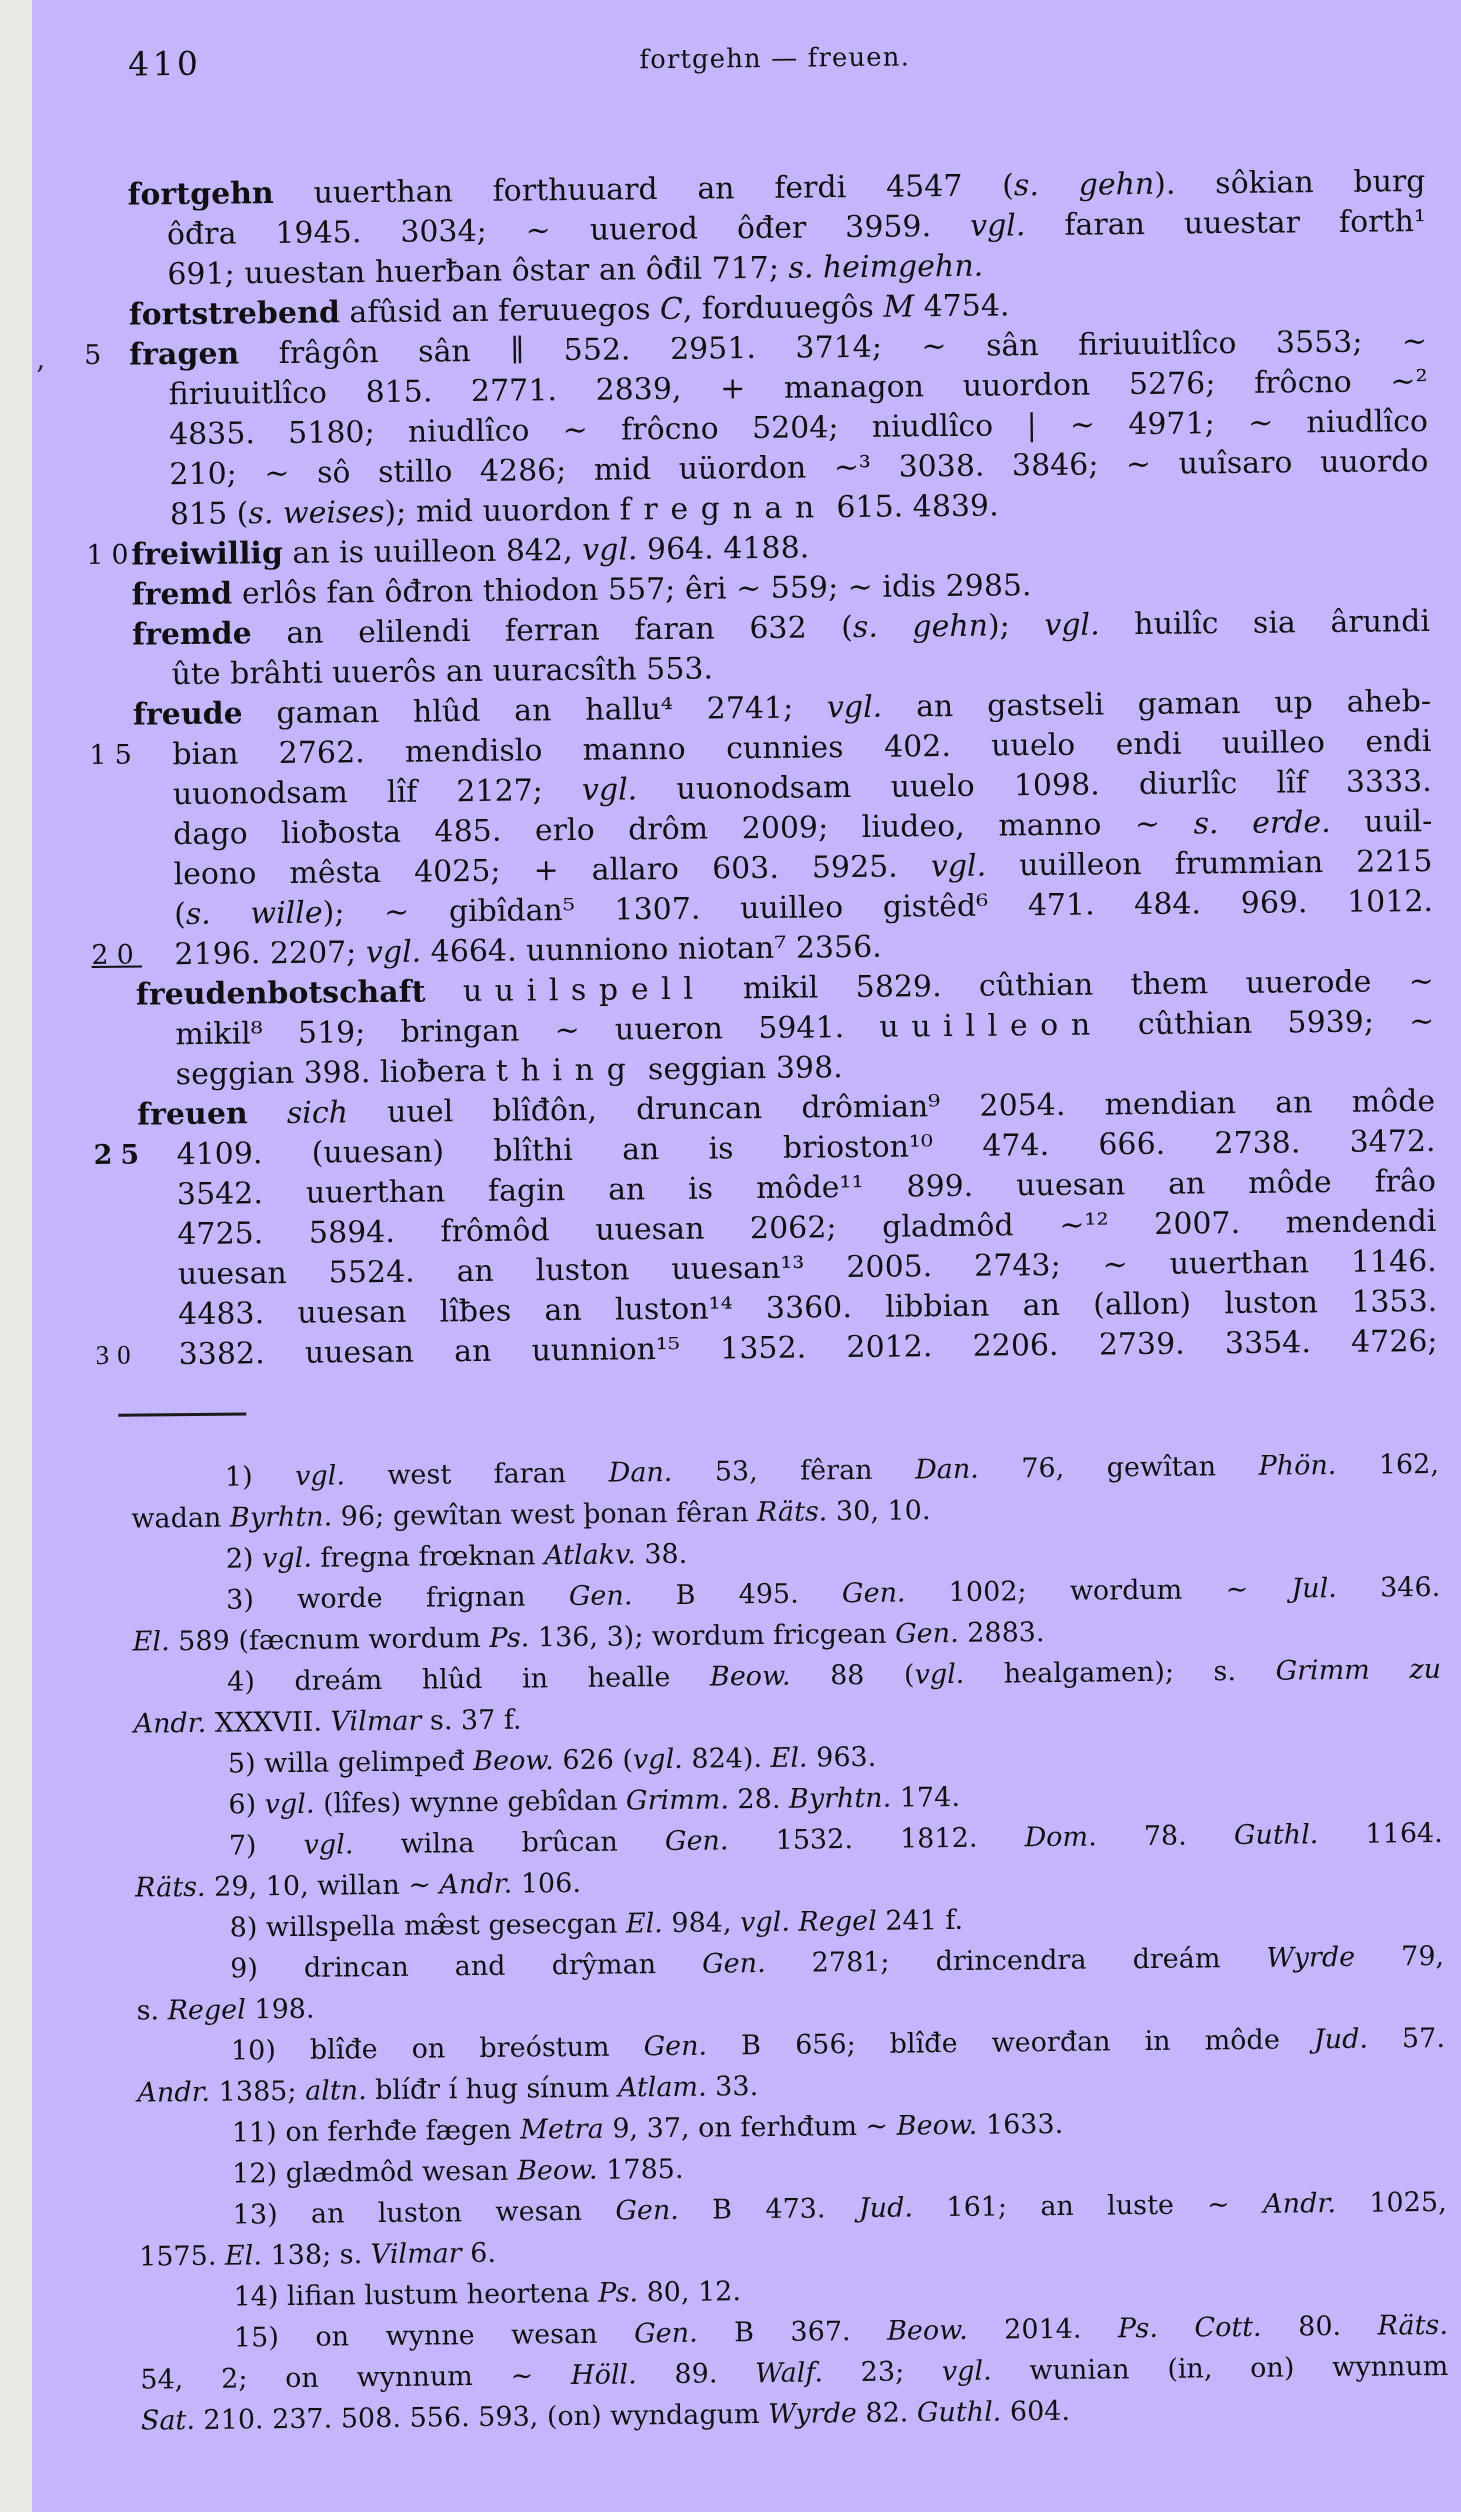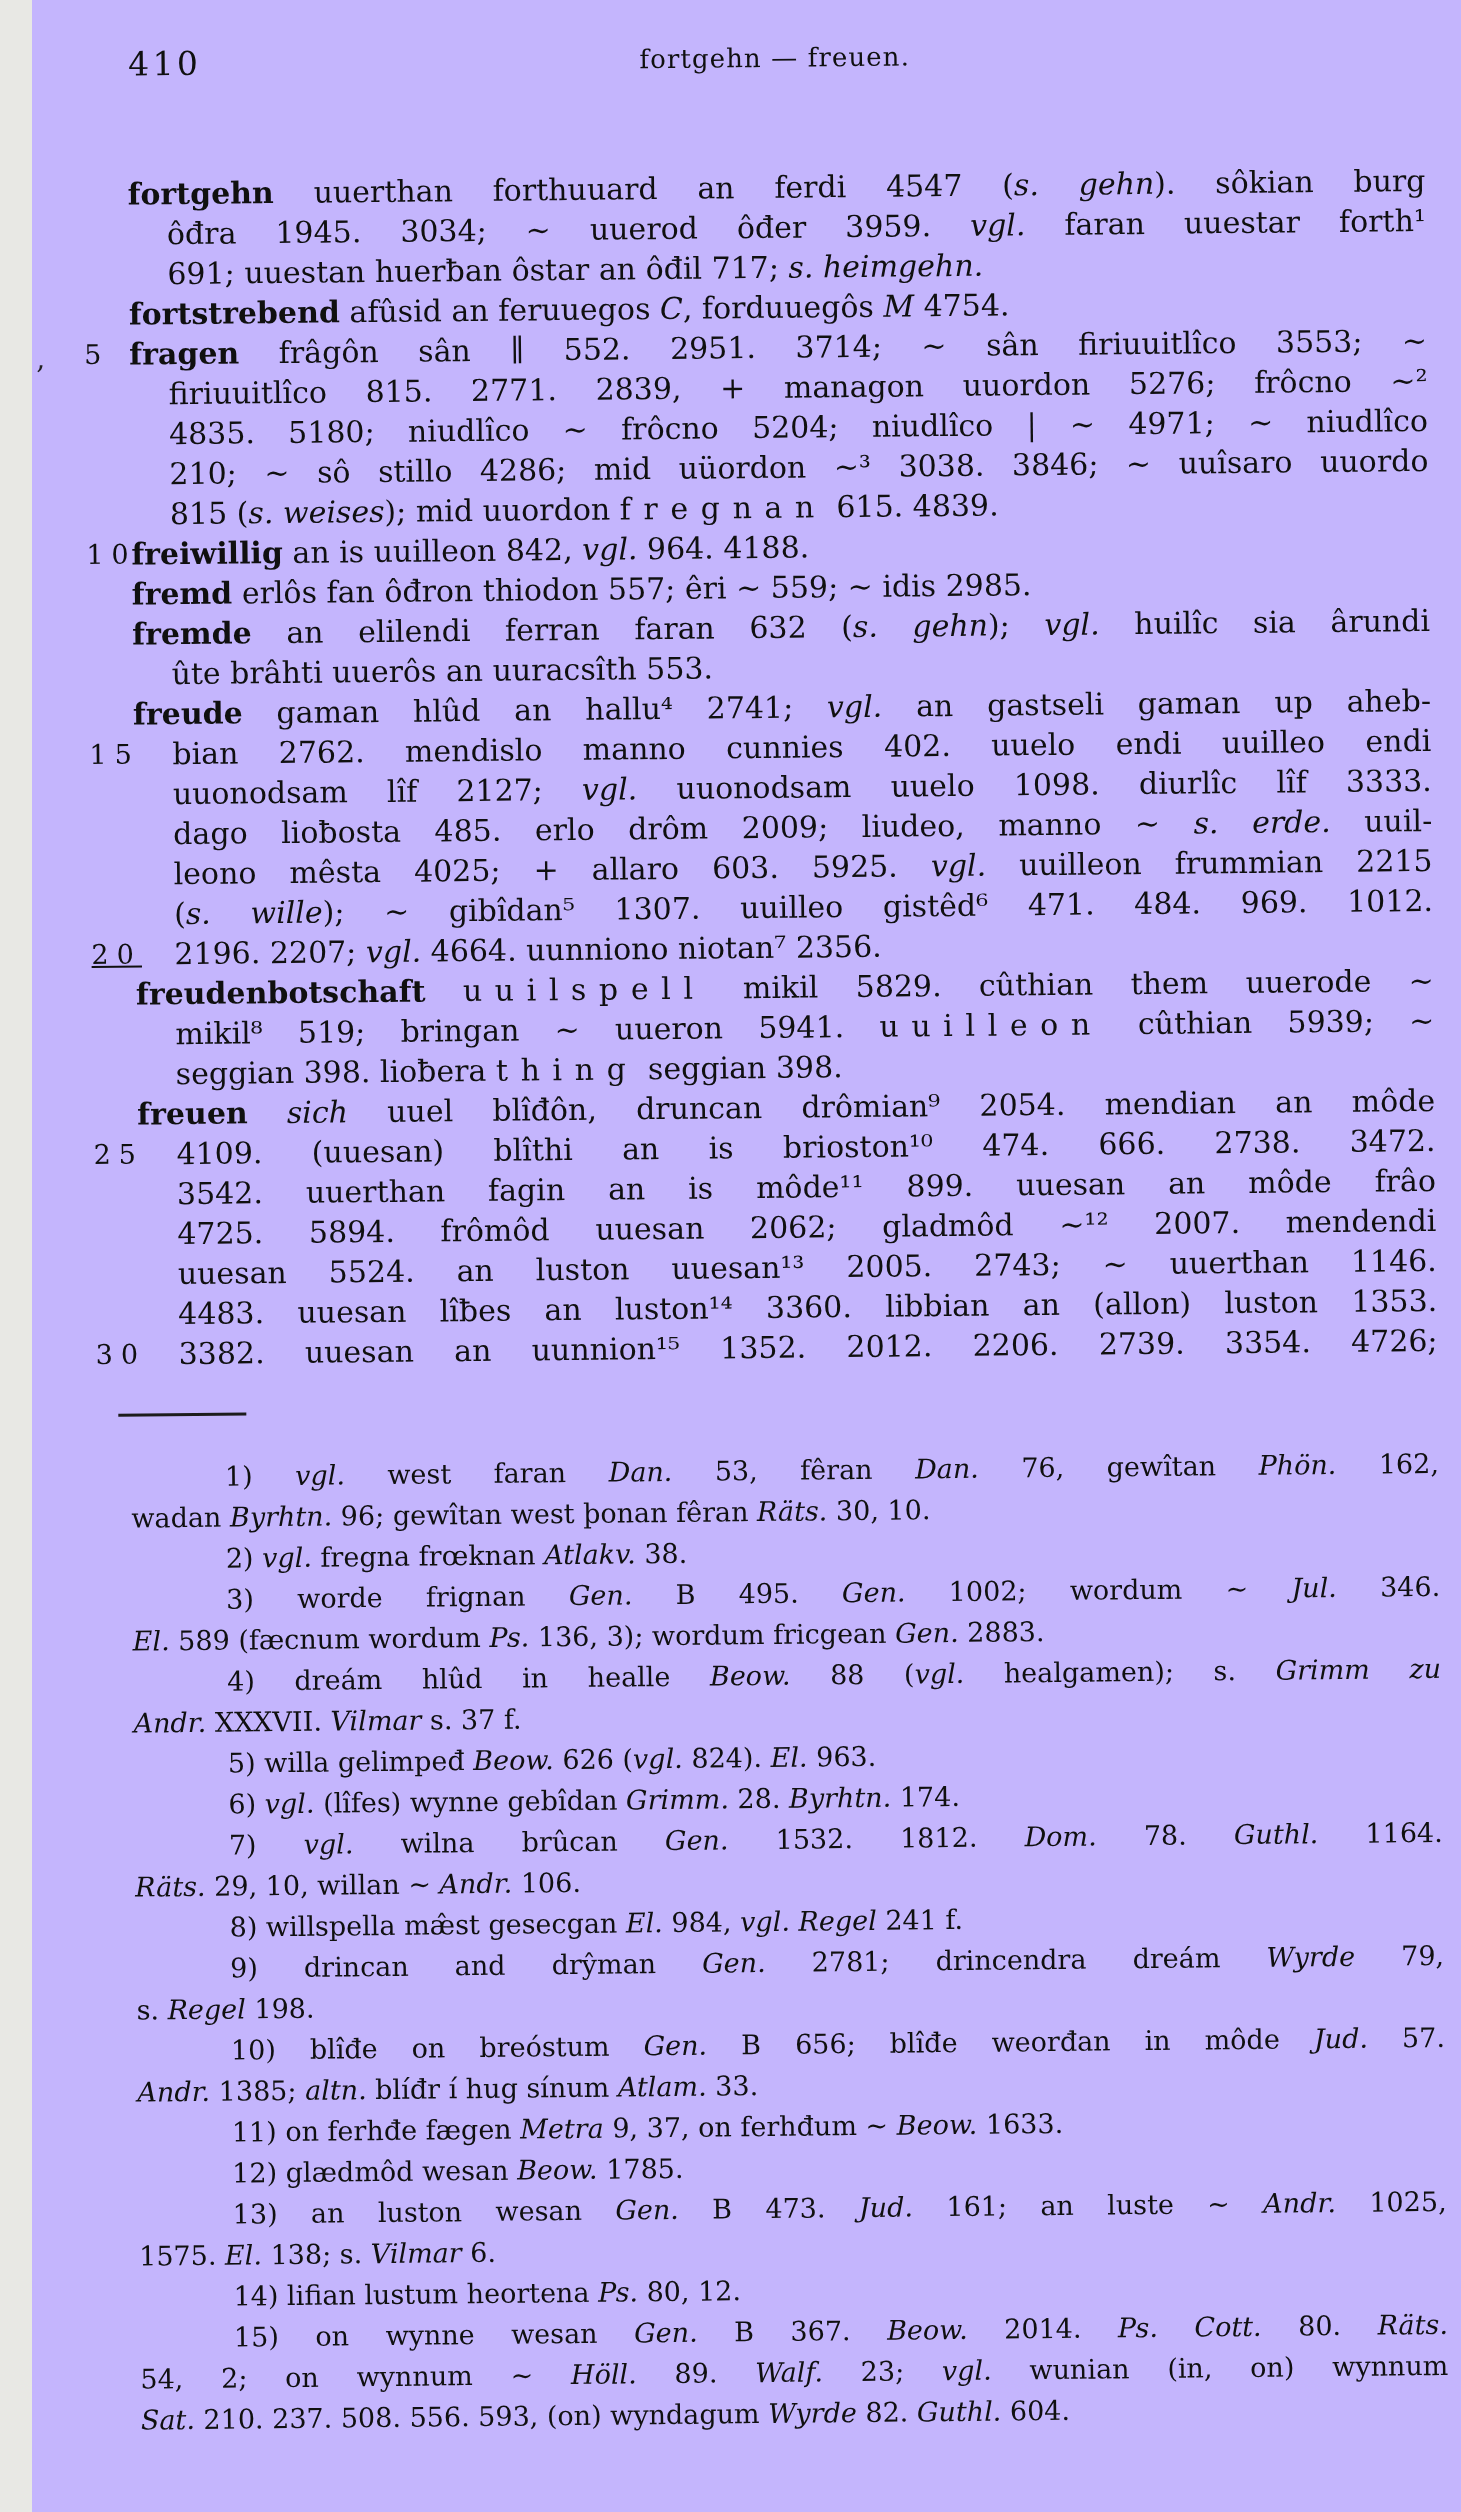--- a/index.html
+++ b/index.html
@@ -49,26 +49,26 @@
         <div class="line cont j"><span class="mn" style="left: -83px;">15</span><span>bian 2762. mendislo manno cunnies 402. uuelo endi uuilleo endi</span></div>
         <div class="line cont j"><span>uuonodsam lîf 2127; </span><span class="i">vgl.</span><span> uuonodsam uuelo 1098. diurlîc lîf 3333.</span></div>
         <div class="line cont j"><span>dago lioƀosta 485. erlo drôm 2009; liudeo, manno ∼ </span><span class="i">s. erde.</span><span> uuil-</span></div>
         <div class="line cont j"><span>leono mêsta 4025; + allaro 603. 5925. </span><span class="i">vgl.</span><span> uuilleon frummian 2215</span></div>
         <div class="line cont j"><span>(</span><span class="i">s. wille</span><span>); ∼ gibîdan⁵ 1307. uuilleo gistêd⁶ 471. 484. 969. 1012.</span></div>
         <div class="line cont"><span class="mn" style="left: -83px; text-decoration: underline;">20</span><span>2196. 2207; </span><span class="i">vgl.</span><span> 4664. uunniono niotan⁷ 2356.</span></div>
         <div class="line head j"><span class="b">freudenbotschaft</span><span> </span><span class="sp">uuilspell</span><span> mikil 5829. cûthian them uuerode ∼</span></div>
         <div class="line cont j"><span>mikil⁸ 519; bringan ∼ uueron 5941. </span><span class="sp">uuilleon</span><span> cûthian 5939; ∼</span></div>
         <div class="line cont"><span>seggian 398. lioƀera </span><span class="sp">thing</span><span> seggian 398.</span></div>
         <div class="line head j"><span class="b">freuen</span><span> </span><span class="i">sich</span><span> uuel blîđôn, druncan drômian⁹ 2054. mendian an môde</span></div>
-        <div class="line cont j"><span class="mn" style="left: -83px;">25</span><span>4109. (uuesan) blîthi an is brioston¹⁰ 474. 666. 2738. 3472.</span></div>
+        <div class="line cont j"><span class="mn" style="left: -83px; font-weight: bold;">25</span><span>4109. (uuesan) blîthi an is brioston¹⁰ 474. 666. 2738. 3472.</span></div>
         <div class="line cont j"><span>3542. uuerthan fagin an is môde¹¹ 899. uuesan an môde frâo</span></div>
         <div class="line cont j"><span>4725. 5894. frômôd uuesan 2062; gladmôd ∼¹² 2007. mendendi</span></div>
         <div class="line cont j"><span>uuesan 5524. an luston uuesan¹³ 2005. 2743; ∼ uuerthan 1146.</span></div>
         <div class="line cont j"><span>4483. uuesan lîƀes an luston¹⁴ 3360. libbian an (allon) luston 1353.</span></div>
-        <div class="line cont j"><span class="mn" style="left: -83px;">30</span><span>3382. uuesan an uunnion¹⁵ 1352. 2012. 2206. 2739. 3354. 4726;</span></div>
+        <div class="line cont j"><span class="mn" style="left: -83px; font-family: Liberation Serif, serif;">30</span><span>3382. uuesan an uunnion¹⁵ 1352. 2012. 2206. 2739. 3354. 4726;</span></div>
       </div>
     <div class="fnrule"></div>
     <div class="fnblock" id="fnblock">
         <div class="line num j"><span>1) </span><span class="i">vgl.</span><span> west faran </span><span class="i">Dan.</span><span> 53, fêran </span><span class="i">Dan.</span><span> 76, gewîtan </span><span class="i">Phön.</span><span> 162,</span></div>
         <div class="line fcont"><span>wadan </span><span class="i">Byrhtn.</span><span> 96; gewîtan west þonan fêran </span><span class="i">Räts.</span><span> 30, 10.</span></div>
         <div class="line num"><span>2) </span><span class="i">vgl.</span><span> fregna frœknan </span><span class="i">Atlakv.</span><span> 38.</span></div>
         <div class="line num j"><span>3) worde frignan </span><span class="i">Gen.</span><span> B 495. </span><span class="i">Gen.</span><span> 1002; wordum ∼ </span><span class="i">Jul.</span><span> 346.</span></div>
         <div class="line fcont"><span class="i">El.</span><span> 589 (fæcnum wordum </span><span class="i">Ps.</span><span> 136, 3); wordum fricgean </span><span class="i">Gen.</span><span> 2883.</span></div>
         <div class="line num j"><span>4) dreám hlûd in healle </span><span class="i">Beow.</span><span> 88 (</span><span class="i">vgl.</span><span> healgamen); s. </span><span class="i">Grimm zu</span></div>
         <div class="line fcont"><span class="i">Andr.</span><span> XXXVII. </span><span class="i">Vilmar</span><span> s. 37 f.</span></div>

